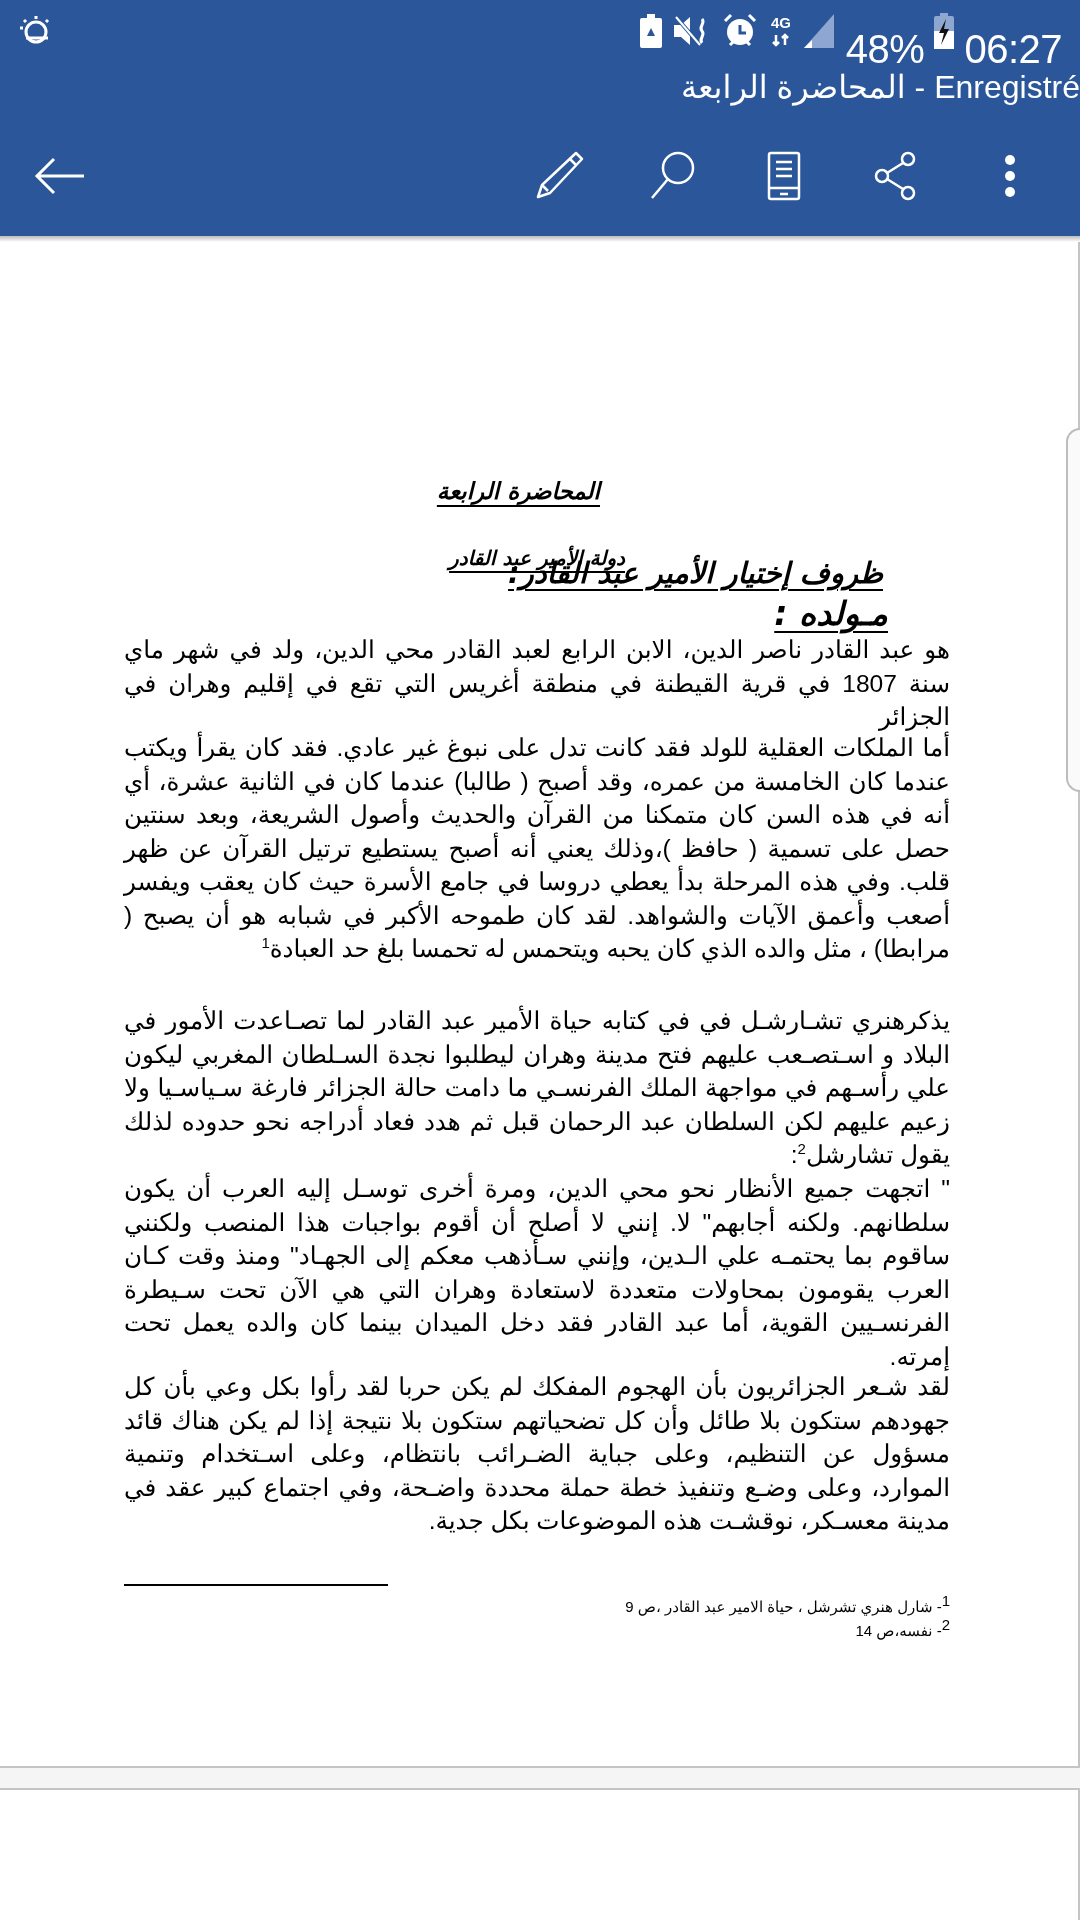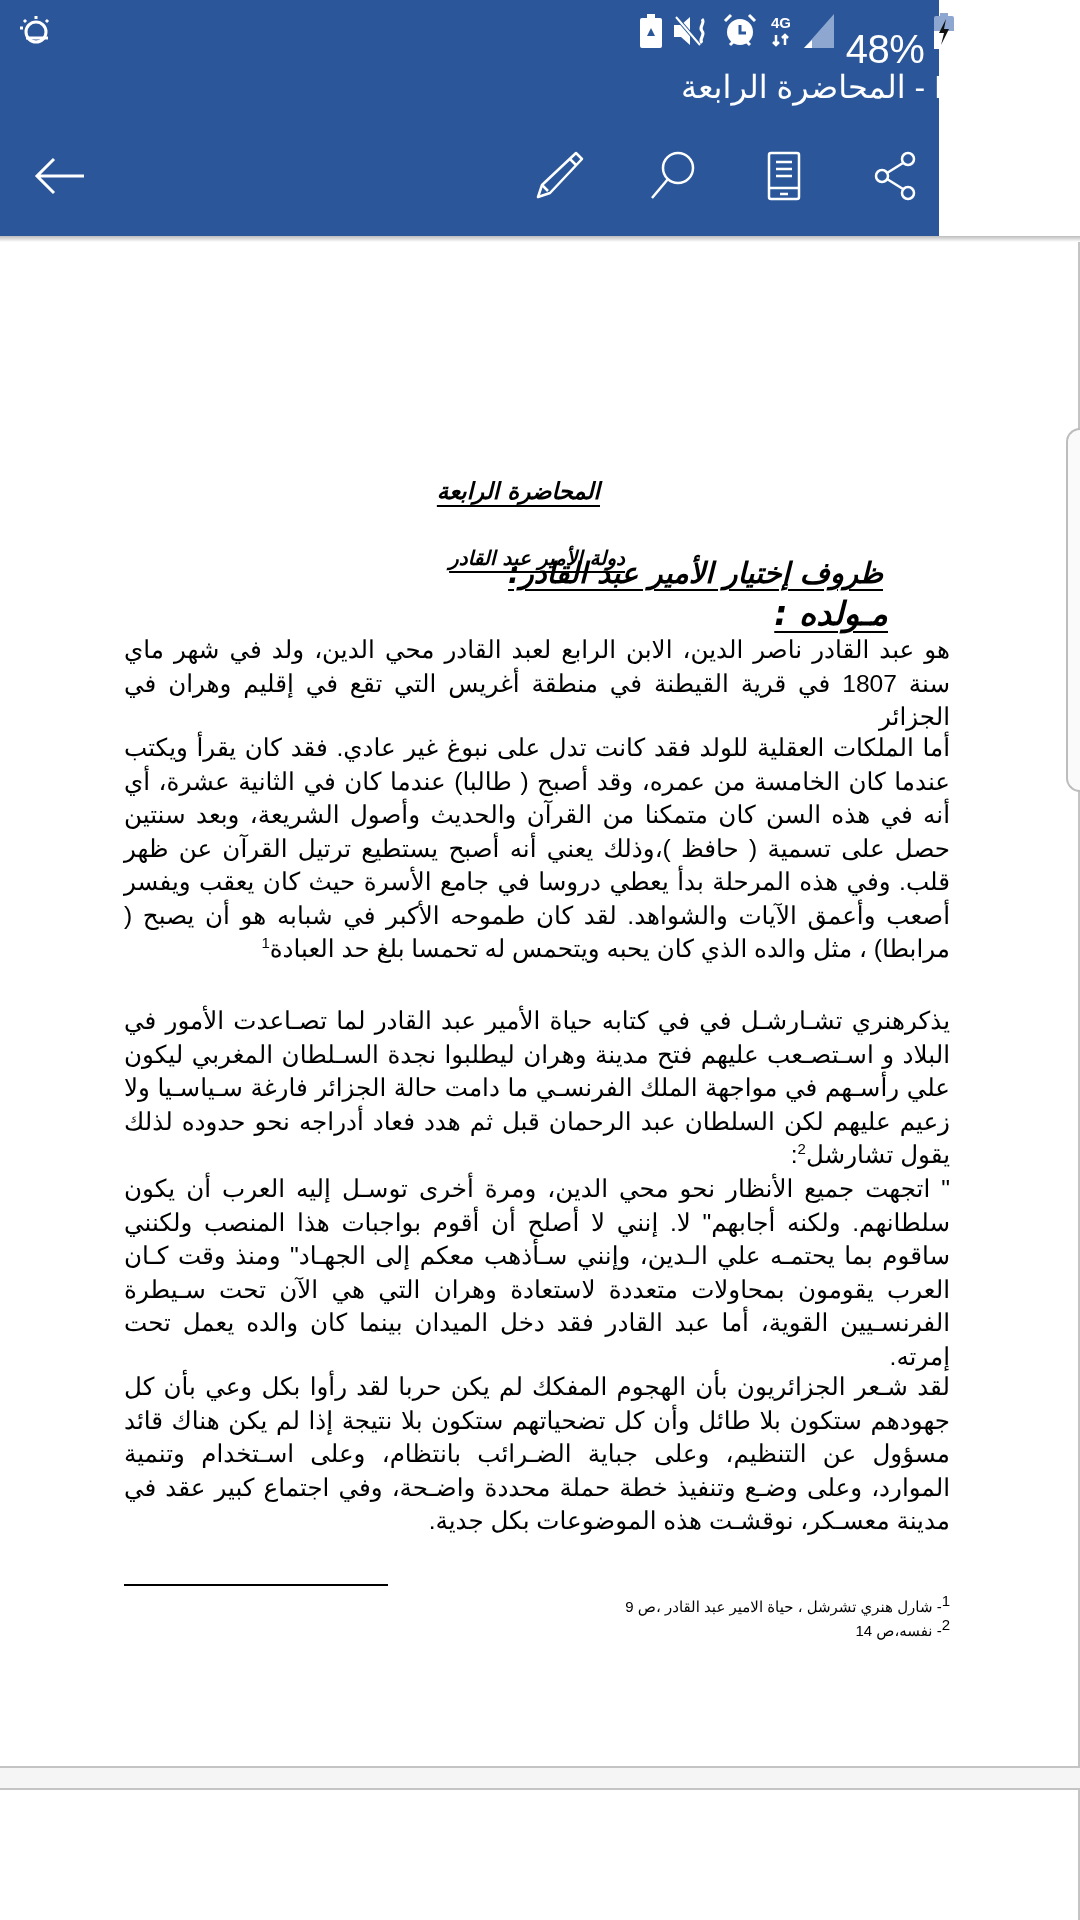--- a/index.html
+++ b/index.html
@@ -1,17 +1,17 @@
 <!DOCTYPE html>
 <html><head>
 <meta charset="utf-8">
 <style>
   html, body { margin:0; padding:0; }
   body { width:1080px; height:1920px; position:relative; overflow:hidden; background:#ffffff; font-family:"Liberation Sans", sans-serif; }
-  .appbar { position:absolute; left:0; top:0; width:939px; height:236px; background:#2b579a; color:#fff; }
+  .appbar { position:absolute; left:0; top:0; width:1080px; height:236px; background:#2b579a; color:#fff; }
   .statusbar { position:absolute; left:0; top:0; width:1080px; height:64px; }
   .status-left { position:absolute; left:16px; top:14px; width:40px; height:36px; }
   .status-right { position:absolute; right:18px; top:8px; height:50px; display:flex; align-items:center; gap:10px; }
   .status-right .txt { font-size:40px; color:#fff; letter-spacing:-0.5px;margin-top:32px; }
   .sicon { display:inline-block; }
   .title { position:absolute; left:0; width:1080px; top:68px; text-align:right; font-size:32px; color:#fff; }
   .toolbar { position:absolute; left:0; top:140px; width:1080px; height:72px; }
   .tb-btn { position:absolute; top:0; width:72px; height:72px; display:flex; align-items:center; justify-content:center; }
   .appbar-shadow { position:absolute; left:0; top:236px; width:1080px; height:6px; background:linear-gradient(#bcbcbc,#ffffff); }
   .page { position:absolute; left:0; top:242px; width:1078px; height:1524px; background:#fff; border-right:2px solid #c4c4c4; }

